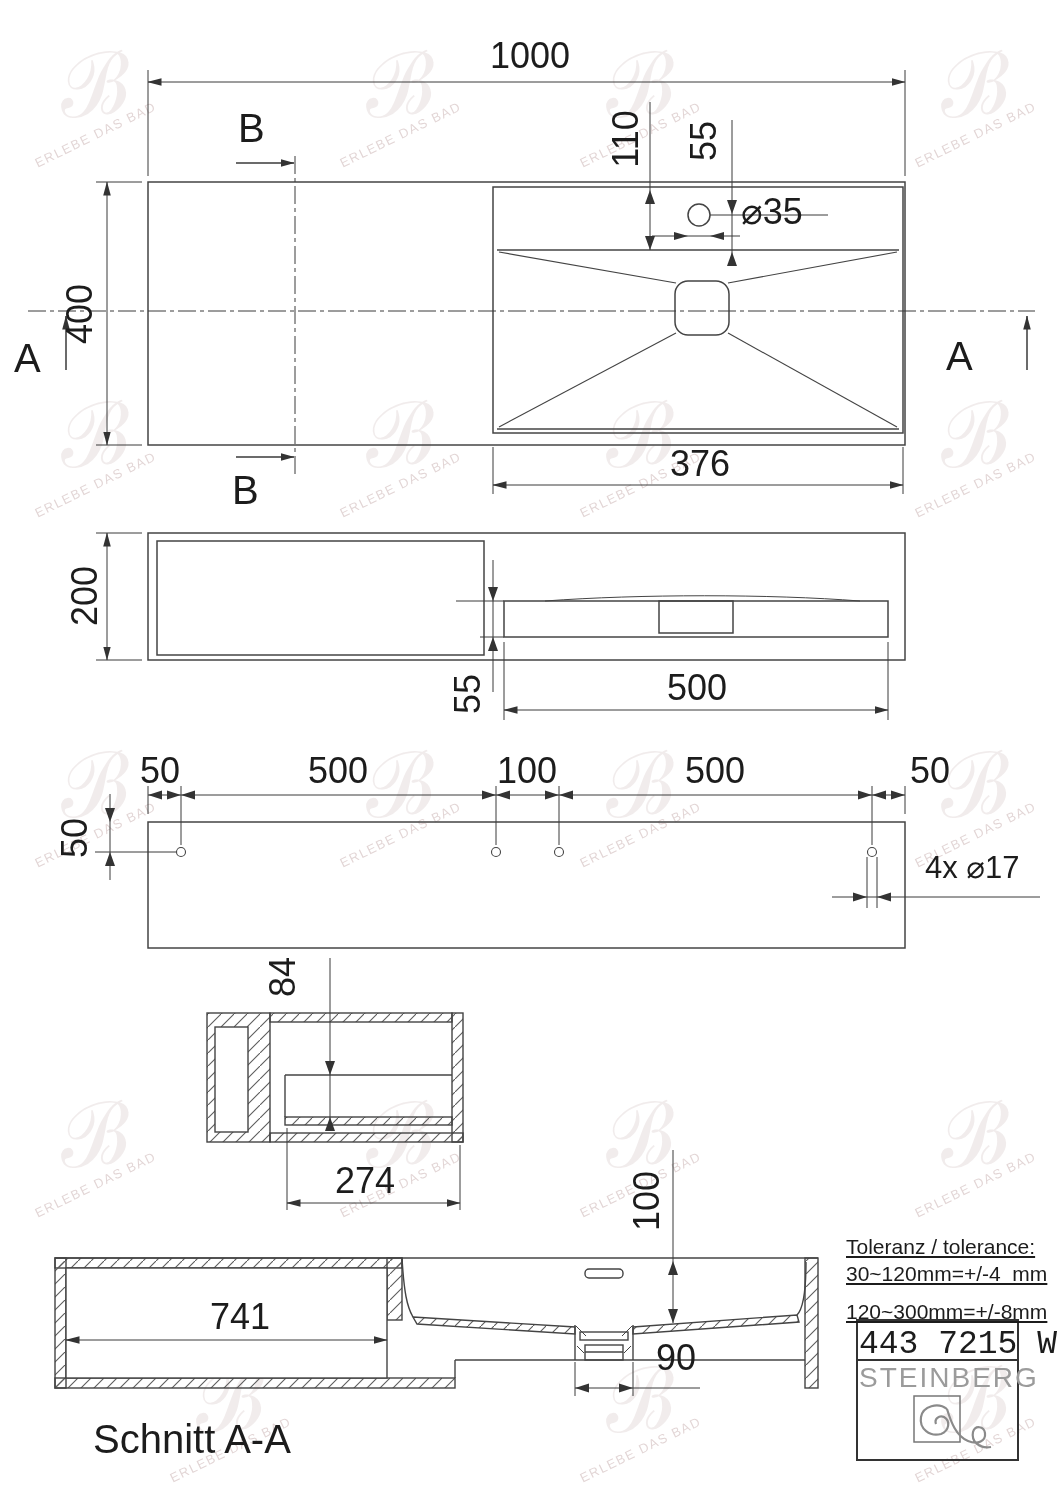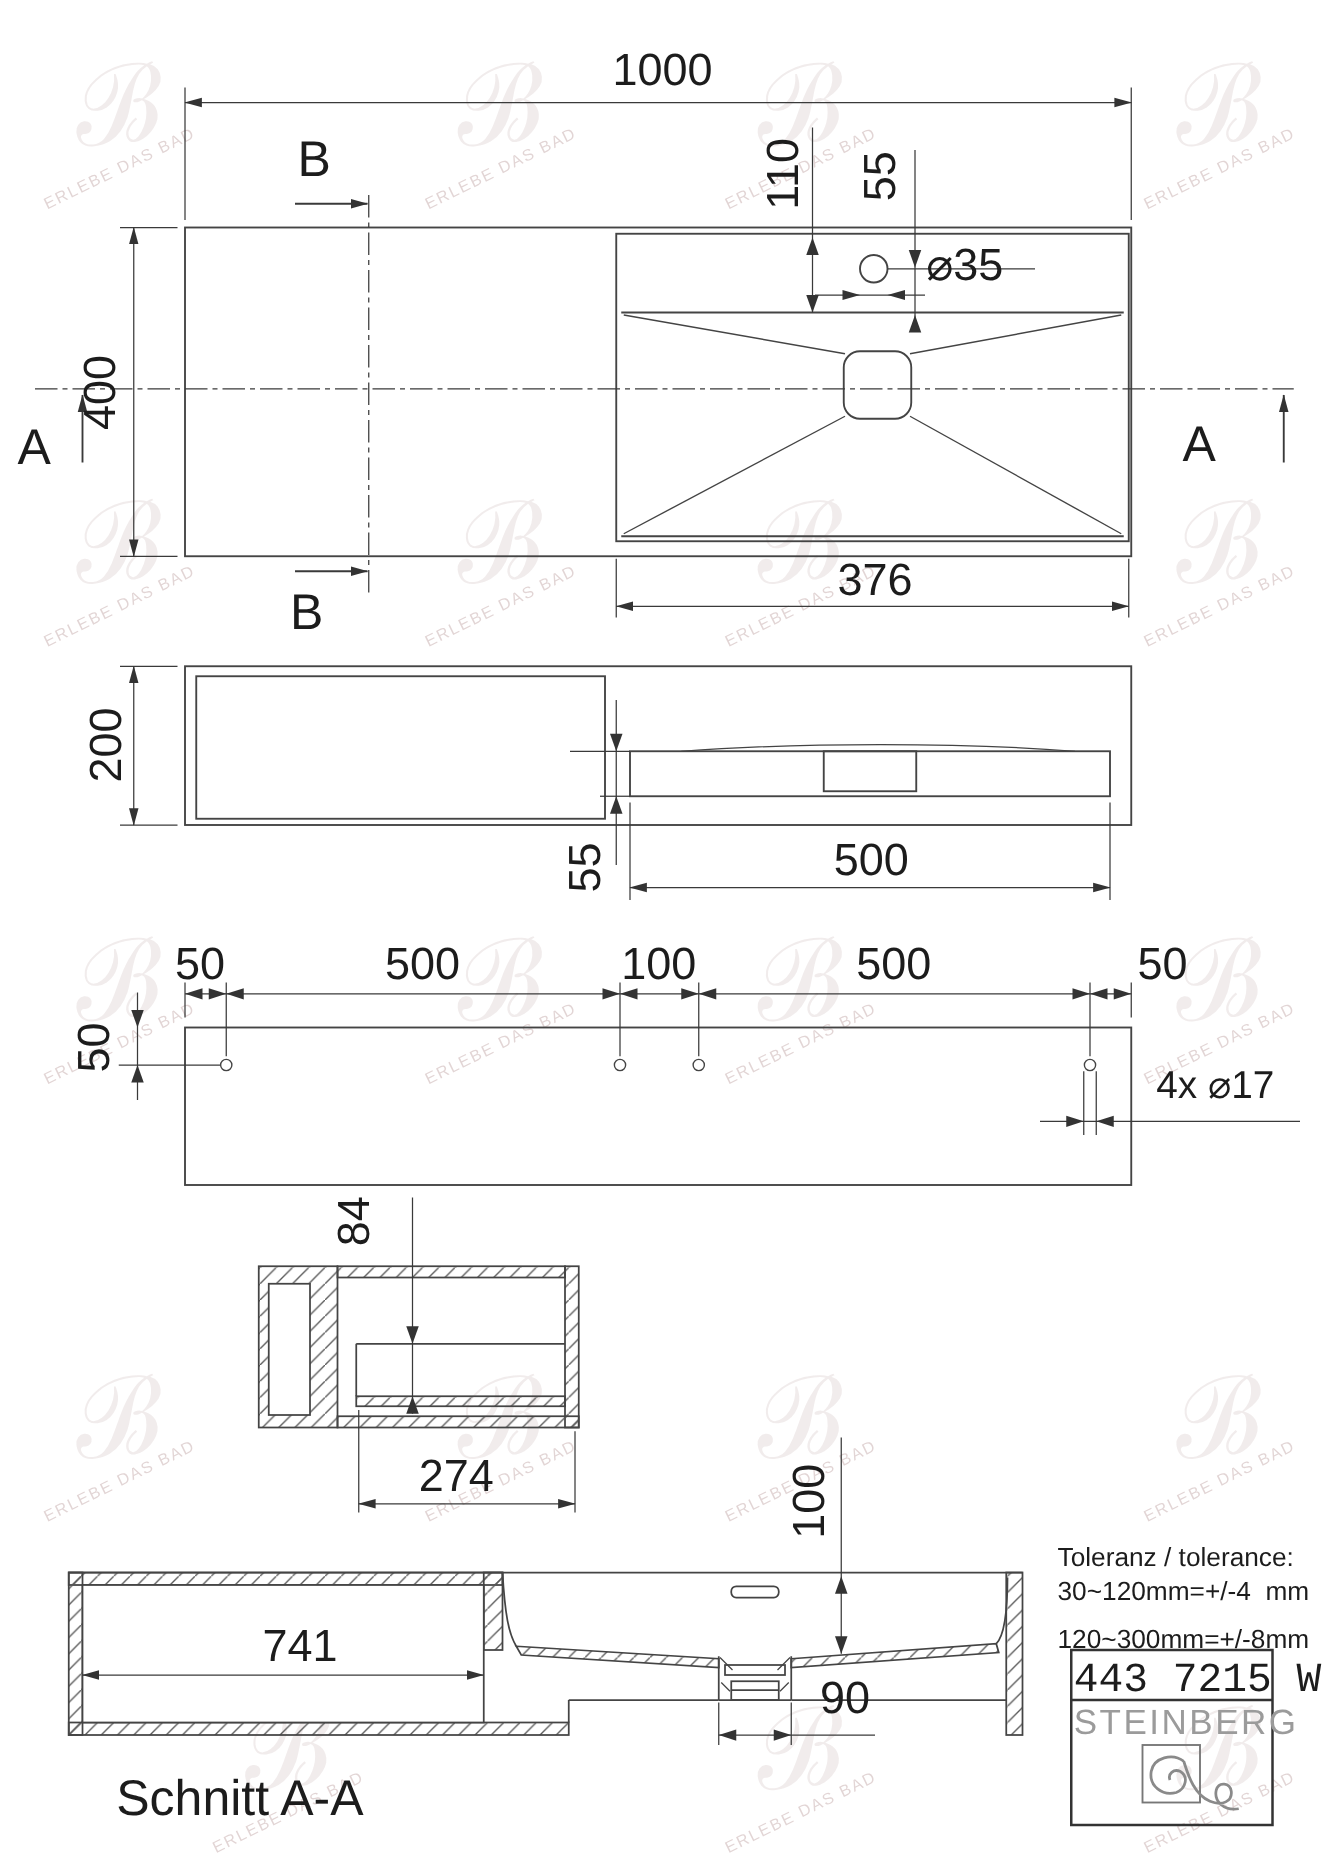--- a/index.html
+++ b/index.html
@@ -4,21 +4,21 @@
 <style>
   html,body{margin:0;padding:0;background:#fff;}
   #sheet{position:relative;width:1060px;height:1500px;background:#fff;overflow:hidden;
          font-family:"Liberation Sans",sans-serif;color:#1f1f1f;}
   svg.lines{position:absolute;left:0;top:0;z-index:2;}
   .lbl{position:absolute;z-index:3;font-size:36px;line-height:1;color:#1c1c1c;
        text-align:center;white-space:pre;}
   .vlbl{position:absolute;z-index:3;font-size:36px;line-height:1;color:#1c1c1c;
         width:120px;text-align:center;transform:rotate(-90deg);white-space:pre;}
   .big{font-size:40px;text-align:left;}
-  .tol{font-size:21px;text-align:left;width:210px;}
+  .tol{font-size:21px;text-align:left;width:210px;text-decoration:underline;}
   .tb-art{font-size:33px;width:157px;}
   .tb-brand{font-size:28px;width:156px;color:#9b9b9b;letter-spacing:2px;}
   .wm{position:absolute;z-index:1;width:160px;height:150px;display:flex;flex-direction:column;
       align-items:center;pointer-events:none;}
   .wm-b{font-family:"DejaVu Serif",serif;font-size:86px;line-height:.95;
         color:rgba(150,110,110,0.13);transform:rotate(-6deg);}
   .wm-t{font-size:13px;color:rgba(165,125,125,0.32);transform:rotate(-26deg);
         letter-spacing:1.5px;white-space:nowrap;margin-top:0px;}
 </style>
 </head>

